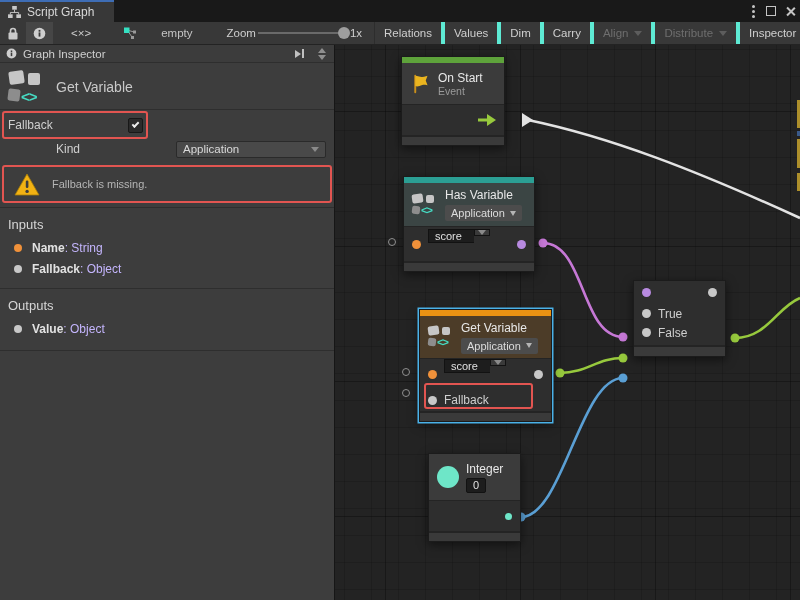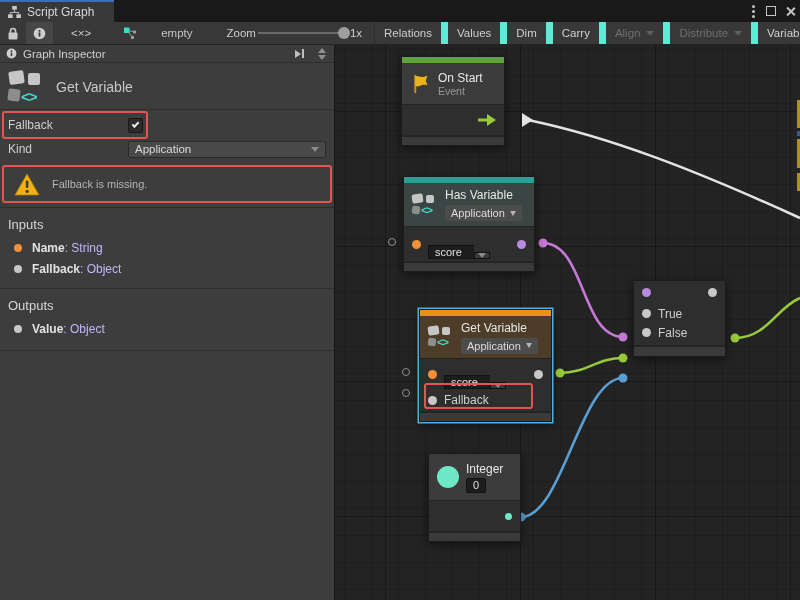--- a/index.html
+++ b/index.html
@@ -14,21 +14,21 @@
   .win-controls { position:absolute; right:4px; top:0; height:22px; display:flex; align-items:center; gap:9px; }
   .kebab { display:flex; flex-direction:column; gap:2px; padding:2px; }
   .kebab i { width:3px; height:3px; border-radius:50%; background:#c4c4c4; }
   .maxbox { width:10px; height:10px; border:1.5px solid #c4c4c4; }
   .closex { position:relative; width:11px; height:11px; }
   .closex::before,.closex::after { content:""; position:absolute; left:5px; top:0; width:1.6px; height:11px; background:#c4c4c4; }
   .closex::before { transform:rotate(45deg);} .closex::after { transform:rotate(-45deg);}
 
   
   .toolbar { height:23px; background:#383838; border-bottom:1px solid #232323; display:flex; align-items:stretch; font-size:11.5px; }
-  .tbtn { display:flex; align-items:center; padding:0 9px; border-right:7px solid #5eead4; color:#cfcfcf; white-space:nowrap; }
+  .tbtn { display:flex; align-items:center; padding:0 9px; border-right:4px solid #5eead4; color:#cfcfcf; white-space:nowrap; }
   .tbtn.icon-btn { padding:0 7px; border-right:none; }
   .tbtn.active { background:#464646; }
   .tbtn.disabled { color:#6e6e6e; }
   .tb-sep { width:1px; background:#2d2d2d; }
   .dd-tri { width:0; height:0; border-left:4px solid transparent; border-right:4px solid transparent;
             border-top:5px solid #8a8a8a; margin-left:6px; }
   .tbtn.disabled .dd-tri { border-top-color:#5d5d5d; }
   .zoom-wrap { display:flex; align-items:center; gap:2px; padding:0 10px 0 26px; }
   .zoom-track { position:relative; width:90px; height:2px; background:#6a6a6a; }
   .zoom-handle { position:absolute; right:-2px; top:-5px; width:12px; height:12px; border-radius:50%; background:#9e9e9e; }
@@ -73,21 +73,21 @@
   .var-icon.small .sq1 { left:0; top:1px; width:11px; height:9px; transform:rotate(-8deg); }
   .var-icon.small .sq2 { left:14px; top:2px; width:8px; height:8px; }
   .var-icon.small .sq3 { left:0; top:13px; width:8px; height:8px; transform:rotate(7deg); }
   .var-icon.small .ab { left:9px; top:11px; font-size:11px; }
   .insp-row { display:flex; align-items:center; padding:0 8px; }
   .insp-row .lbl { width:120px; color:#cfcfcf; }
   .fallback-row { height:26px; margin-top:2px; }
   .checkbox { width:15px; height:15px; background:#2b2b2b; border:1px solid #181818; border-radius:2px; position:relative; }
   .checkbox .mark { position:absolute; left:3px; top:3px; width:7px; height:4px;
     border-left:2px solid #ececec; border-bottom:2px solid #ececec; transform:rotate(-45deg); }
-  .kind-row { height:22px; }
+  .kind-row { height:22px;margin-left:48px; }
   .select-ctl { flex:1; height:17px; background:#494949; border:1px solid #2a2a2a; border-radius:2px;
     display:flex; align-items:center; padding:0 6px; color:#dadada; font-size:11.5px; }
   .select-ctl .dd-tri { margin-left:auto; }
   .warn-box { margin:7px 4px 0 4px; padding:5px 10px; display:flex; align-items:center; gap:12px; min-height:34px; }
   .warn-text { font-size:11px; color:#b5b5b5; }
   .divider { height:1px; background:#2e2e2e; margin-top:6px; }
   .sec-head { padding:9px 8px 5px 8px; font-size:13px; color:#d6d6d6; }
   .port-line { height:21px; display:flex; align-items:center; gap:10px; padding:0 8px 0 14px; }
   .pdot { width:8px; height:8px; border-radius:50%; flex:0 0 auto; }
   .pname { font-weight:bold; color:#e2e2e2; }
@@ -101,21 +101,21 @@
   .nhead { background:#3b3b3b; display:flex; align-items:center; gap:7px; padding:4px 8px; border-bottom:1px solid #242424; }
   .nhead.tint-teal { background:#3b4544; }
   .nhead.tint-orange { background:#4c3c28; }
   .ntitle { font-size:12px; color:#e8e8e8; white-space:nowrap; }
   .nsub { font-size:10.5px; color:#9a9a9a; }
   .nbtn { margin-top:3px; background:#4c4c4c; border-radius:2px; height:16px; display:inline-flex; align-items:center;
           padding:0 6px; font-size:11px; color:#dcdcdc; }
   .nbtn .dd-tri { border-top-color:#b5b5b5; margin-left:5px; border-left-width:3.5px; border-right-width:3.5px; }
   .nrow { display:flex; align-items:center; gap:7px; padding:0 8px; }
   .ndot { width:9px; height:9px; border-radius:50%; flex:0 0 auto; }
-  .nfield { display:flex; align-items:flex-end; height:30px; }
+  .nfield { display:flex; align-items:flex-start; height:30px; }
   .nfield .txt { background:#1d1d1d; border:1px solid #121212; border-right:none; padding:0 6px; font-size:11px;
                  color:#e0e0e0; display:flex; align-items:center; min-width:46px; }
   .nfield .dd { width:16px; background:#3a3a3a; border:1px solid #121212; display:flex; align-items:center; justify-content:center; }
   .nfooter { height:10px; background:#3a3a3a; border-top:2px solid #242424; }
   .flex-sp { flex:1; }
   .free-port { position:absolute; width:8px; height:8px; border:1.5px solid #8f8f8f; border-radius:50%; background:#232323; z-index:4; }
   .edge-sliver { position:absolute; right:0; width:3px; z-index:2; }
   .wires { position:absolute; inset:0; z-index:2; pointer-events:none; }
   .node-label { font-size:12px; color:#cfcfcf; }
   .valfield { margin-top:2px; background:#1d1d1d; border:1px solid #121212; border-radius:2px; width:20px; height:15px;
@@ -196,21 +196,21 @@
         </div>
       <div class="tbtn disabled">
           <span>Align</span>
           <i class="dd-tri"></i>
         </div>
       <div class="tbtn disabled">
           <span>Distribute</span>
           <i class="dd-tri"></i>
         </div>
       <div class="tbtn">
-          <span>Variable</span>
+          <span>Inspector</span>
         </div>
       <div class="tbtn">
           <span>Full Screen</span>
         </div>
     </div>
   </div>
 
   <div class="main">
 
     <aside class="inspector">

